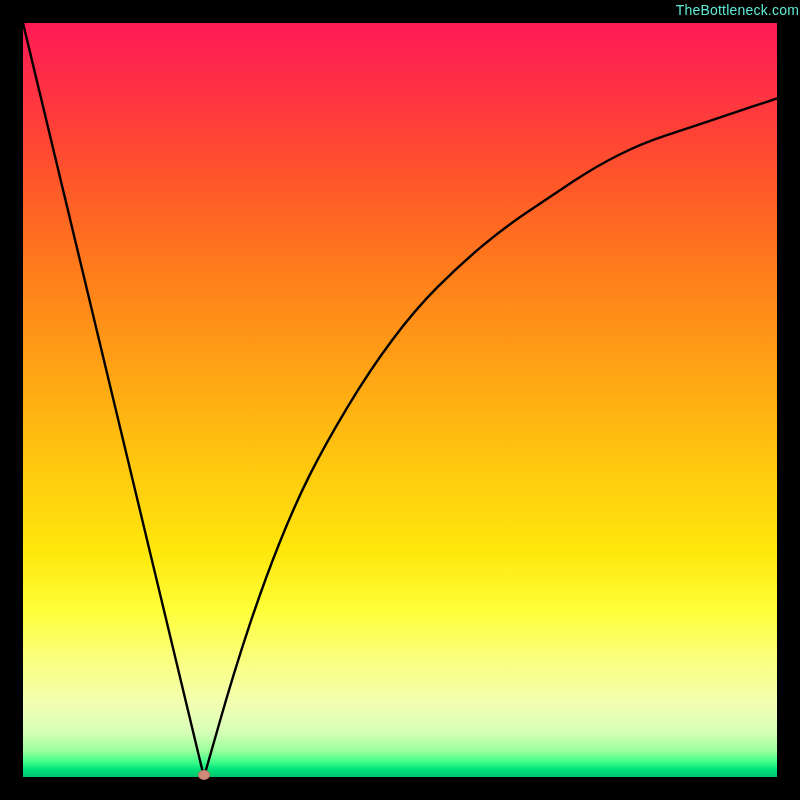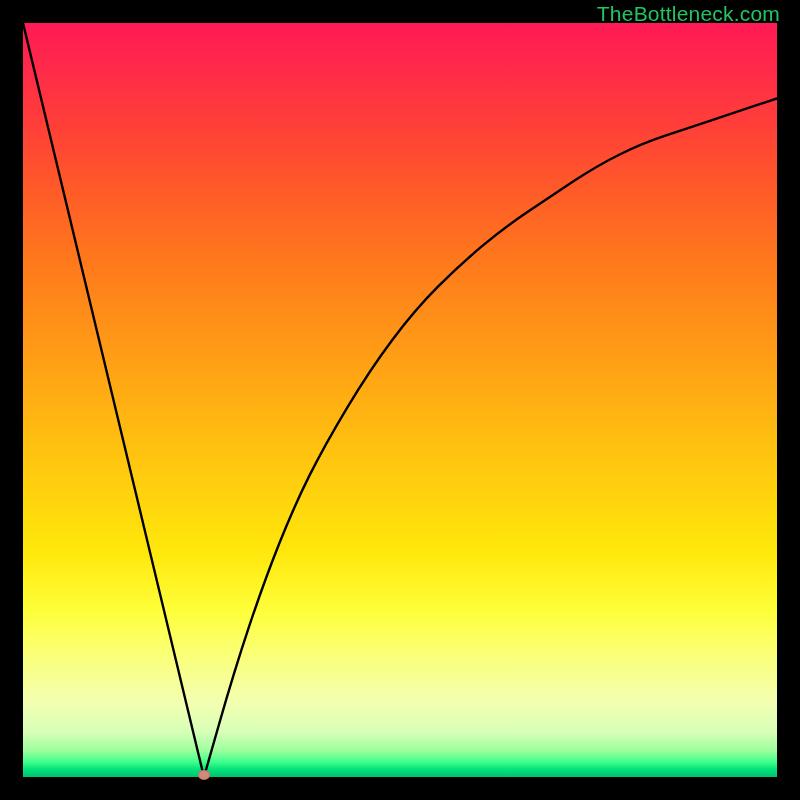--- a/index.html
+++ b/index.html
@@ -56,23 +56,23 @@
     top: 741px;
     width: 12px;
     height: 10px;
     background: #d08a7a;
     border-radius: 50%;
     box-shadow: 0 0 0 1px rgba(120,60,40,0.2) inset;
   }
   .attribution {
     position: absolute;
     top: 2px;
-    right: 20px;
-    color: #22c55e;
-    font-size: 21px;
+    right: 1px;
+    color: #5eead4;
+    font-size: 14px;
     font-weight: 400;
     letter-spacing: 0.2px;
     user-select: none;
   }
 </style>
 </head>
 <body>
 
 <div class="attribution">TheBottleneck.com</div>
 

